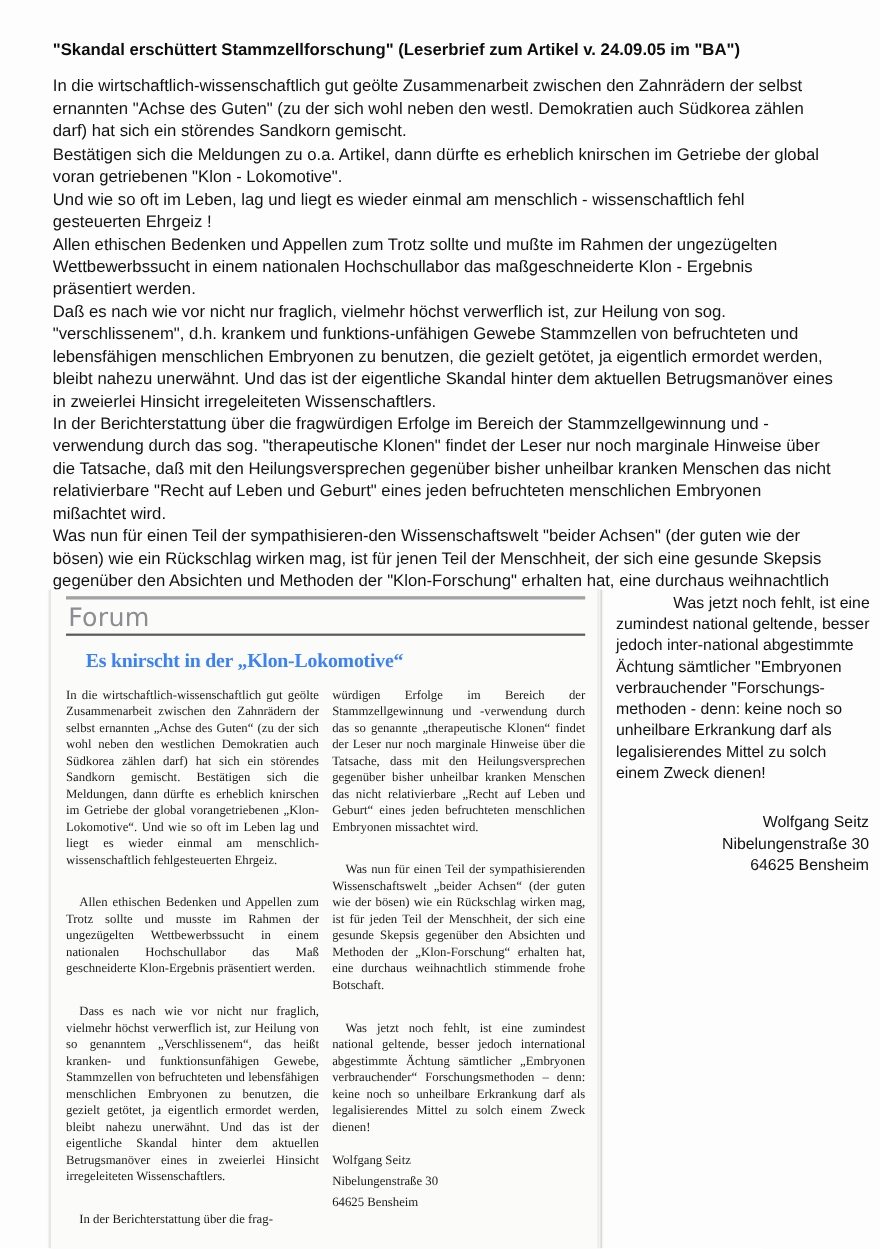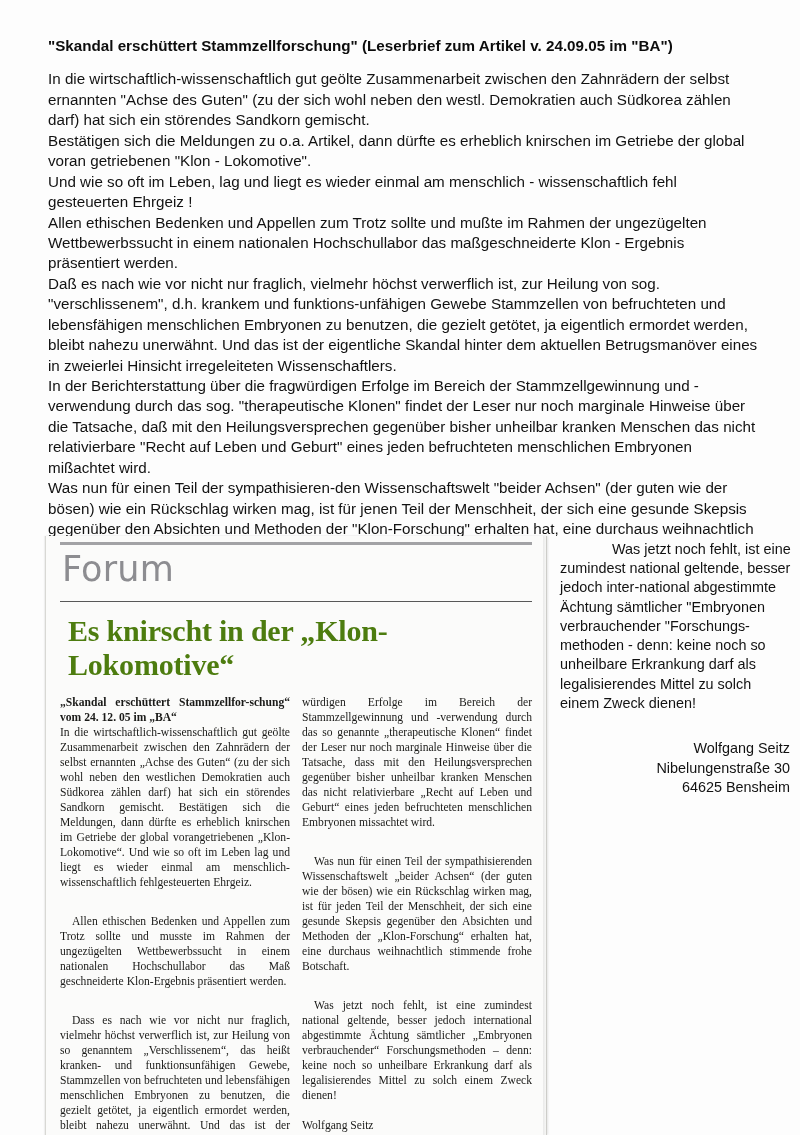--- a/index.html
+++ b/index.html
@@ -92,40 +92,40 @@
     padding: 0 14px;
   }
   .rule-top {
     height: 3px;
     background: #8e8e92;
     margin: 6px 0 0 0;
     opacity: 0.82;
   }
   .masthead {
     font-family: "DejaVu Sans", sans-serif;
-    font-size: 35px;
+    font-size: 23px;
     font-weight: 400;
     color: #8d8d91;
     letter-spacing: 0.2px;
     line-height: 1.1;
-    padding: 5px 0 12px 2px;
+    padding: 5px 0 1px 2px;
   }
   .rule-under-masthead {
     height: 1.6px;
     background: #585858;
     margin-bottom: 12px;
   }
   .clip-headline {
     font-family: "Liberation Serif", serif;
     font-weight: bold;
-    font-size: 30px;
-    color: #4d7c0f;
+    font-size: 18px;
+    color: #3b82f6;
     letter-spacing: -0.2px;
     line-height: 1.12;
-    margin: 0 0 14px 8px;
+    margin: 0 0 14px 18px;
   }
   .clip-columns {
     display: flex;
     gap: 12px;
   }
   .clip-col {
     width: 235px;
     font-family: "Liberation Serif", serif;
     font-size: 11.6px;
     line-height: 1.295;
@@ -202,21 +202,20 @@
 
       <div class="masthead">Forum</div>
 
       <div class="rule-under-masthead"></div>
 
       <h2 class="clip-headline">Es knirscht in der „Klon-Lokomotive“</h2>
 
       <div class="clip-columns">
 
         <div class="clip-col">
-          <p class="lead">„Skandal erschüttert Stammzellfor-schung“ vom 24. 12. 05 im „BA“</p>
           <p>In die wirtschaftlich-wissenschaftlich gut geölte Zusammenarbeit zwischen den Zahnrädern der selbst ernannten „Achse des Guten“ (zu der sich wohl neben den westlichen Demokratien auch Südkorea zählen darf) hat sich ein störendes Sandkorn gemischt. Bestätigen sich die Meldungen, dann dürfte es erheblich knirschen im Getriebe der global vorangetriebenen „Klon-Lokomotive“. Und wie so oft im Leben lag und liegt es wieder einmal am menschlich-wissenschaftlich fehlgesteuerten Ehrgeiz.</p>
           <p class="indent gap">Allen ethischen Bedenken und Appellen zum Trotz sollte und musste im Rahmen der ungezügelten Wettbewerbssucht in einem nationalen Hochschullabor das Maß geschneiderte Klon-Ergebnis präsentiert werden.</p>
           <p class="indent gap">Dass es nach wie vor nicht nur fraglich, vielmehr höchst verwerflich ist, zur Heilung von so genanntem „Verschlissenem“, das heißt kranken- und funktionsunfähigen Gewebe, Stammzellen von befruchteten und lebensfähigen menschlichen Embryonen zu benutzen, die gezielt getötet, ja eigentlich ermordet werden, bleibt nahezu unerwähnt. Und das ist der eigentliche Skandal hinter dem aktuellen Betrugsmanöver eines in zweierlei Hinsicht irregeleiteten Wissenschaftlers.</p>
           <p class="indent gap">In der Berichterstattung über die frag-</p>
         </div>
 
         <div class="clip-col">
           <p>würdigen Erfolge im Bereich der Stammzellgewinnung und -verwendung durch das so genannte „therapeutische Klonen“ findet der Leser nur noch marginale Hinweise über die Tatsache, dass mit den Heilungsversprechen gegenüber bisher unheilbar kranken Menschen das nicht relativierbare „Recht auf Leben und Geburt“ eines jeden befruchteten menschlichen Embryonen missachtet wird.</p>
           <p class="indent gap">Was nun für einen Teil der sympathisierenden Wissenschaftswelt „beider Achsen“ (der guten wie der bösen) wie ein Rückschlag wirken mag, ist für jeden Teil der Menschheit, der sich eine gesunde Skepsis gegenüber den Absichten und Methoden der „Klon-Forschung“ erhalten hat, eine durchaus weihnachtlich stimmende frohe Botschaft.</p>
           <p class="indent gap">Was jetzt noch fehlt, ist eine zumindest national geltende, besser jedoch international abgestimmte Ächtung sämtlicher „Embryonen verbrauchender“ Forschungsmethoden – denn: keine noch so unheilbare Erkrankung darf als legalisierendes Mittel zu solch einem Zweck dienen!</p>

